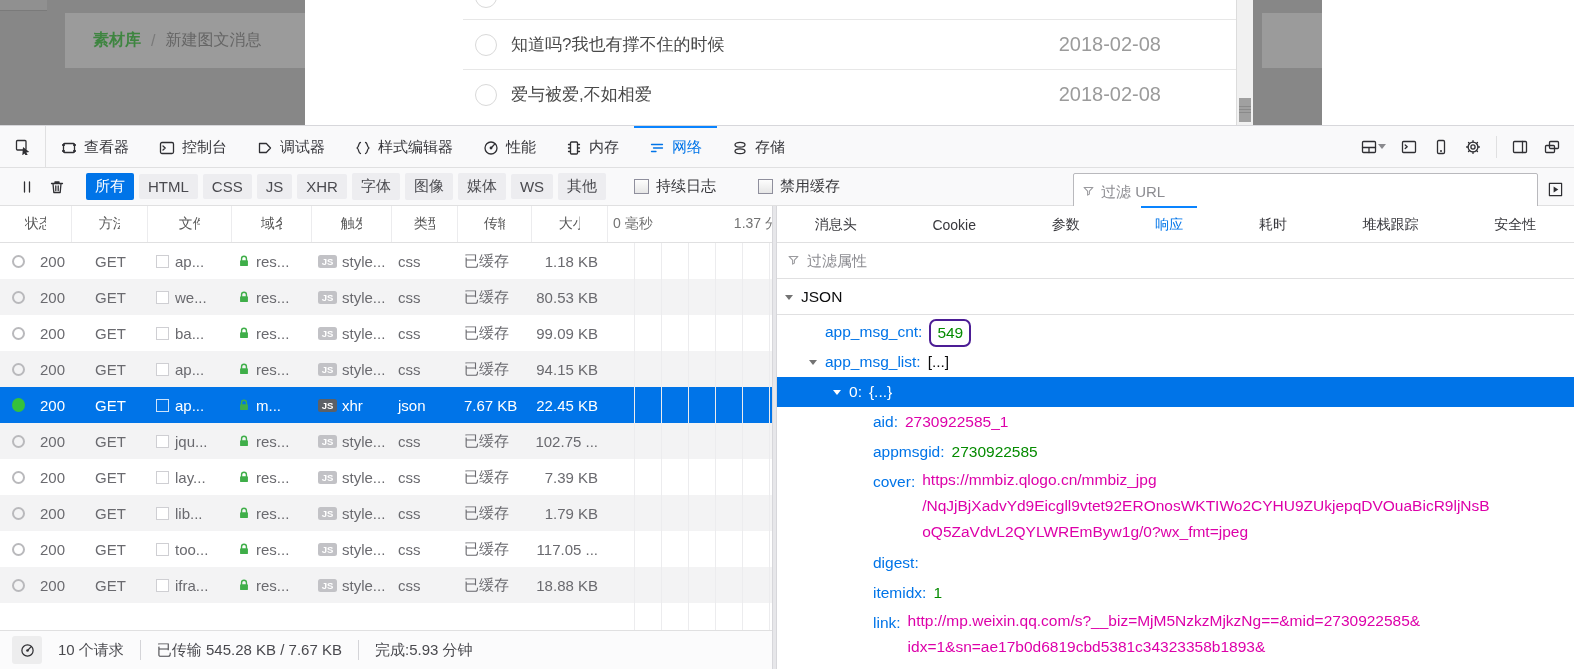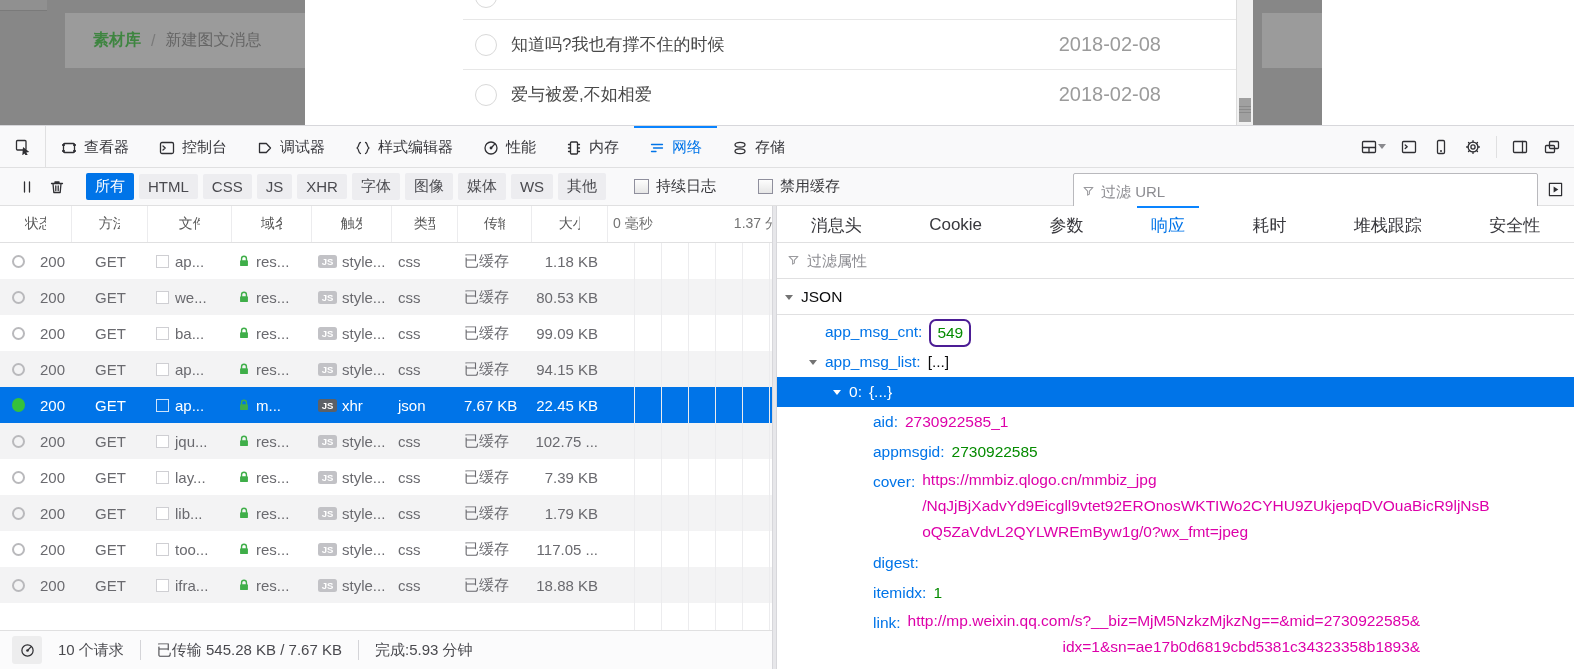--- a/index.html
+++ b/index.html
@@ -90,21 +90,21 @@
   .c-wf { height:100%; background:repeating-linear-gradient(to right,transparent 0 26px,#ececee 26px 27px); }
   .rows-filler { flex:1; position:relative; }
   .rows-filler .wf-cols { position:absolute; left:608px; right:0; top:0; bottom:0; background:repeating-linear-gradient(to right,transparent 0 26px,#ececee 26px 27px); }
 
   
   .statusbar { height:39px; border-top:1px solid #e0e0e1; background:#fbfbfc; display:flex; align-items:center; gap:16px; padding-left:12px; font-size:15px; color:#4a4a4f; }
   .sb-sep { width:1px; height:20px; background:#d4d4d8; }
   .sb-icon { width:30px; height:28px; display:flex; align-items:center; justify-content:center; background:#ededee; border-radius:3px; }
 
   
-  .det-tabs { height:37px; border-bottom:1px solid #e0e0e1; background:#fff; display:flex; align-items:stretch; justify-content:space-around; font-size:17px; color:#38383d; }
+  .det-tabs { height:37px; border-bottom:1px solid #e0e0e1; background:#fff; display:flex; align-items:stretch; justify-content:space-around; font-size:14px; color:#38383d; }
   .det-tab { display:flex; align-items:center; padding:0 14px; border-top:2px solid transparent; }
   .det-tab.active { color:#0074e8; border-top-color:#0a84ff;text-align:center; }
   .prop-filter { height:36px; border-bottom:1px solid #e0e0e1; display:flex; align-items:center; gap:7px; padding-left:10px; }
   .prop-filter input { border:none; outline:none; font-size:15px; flex:1; color:#38383d; font-family:inherit; }
   .prop-filter input::placeholder { color:#8c8c91; }
   .tree { flex:1; overflow:hidden; padding-top:3px; font-size:15.5px; }
   .t-row { display:flex; align-items:flex-start; line-height:30px; min-height:30px; }
   .t-row.selected { background:#0074e8; }
   .t-row.selected .tkey, .t-row.selected .tval, .t-row.selected .colon { color:#fff !important; }
   .t-row.selected .tri::after { border-top-color:#fff; }
@@ -850,21 +850,21 @@
               <span class="tri none"></span>
               <span class="tkey">digest</span>
               <span class="colon">:</span>
             </div>
             <div class="t-row" style="padding-left: 80px;">
               <span class="tri none"></span>
               <span class="tkey">itemidx</span>
               <span class="colon">:</span>
               <span class="tval number">1</span>
             </div>
-            <div class="t-row multi" style="padding-left: 80px; text-align: right;">
+            <div class="t-row multi" style="padding-left: 80px;">
               <span class="tri none"></span>
               <span class="tkey">link</span>
               <span class="colon">:</span>
               <span class="tval string vlines">
                 <div>http://mp.weixin.qq.com/s?__biz=MjM5NzkzMjkzNg==&amp;mid=2730922585&amp;</div>
                 <div>idx=1&amp;sn=ae17b0d6819cbd5381c34323358b1893&amp;</div>
               </span>
             </div>
           </div>
       </div>

